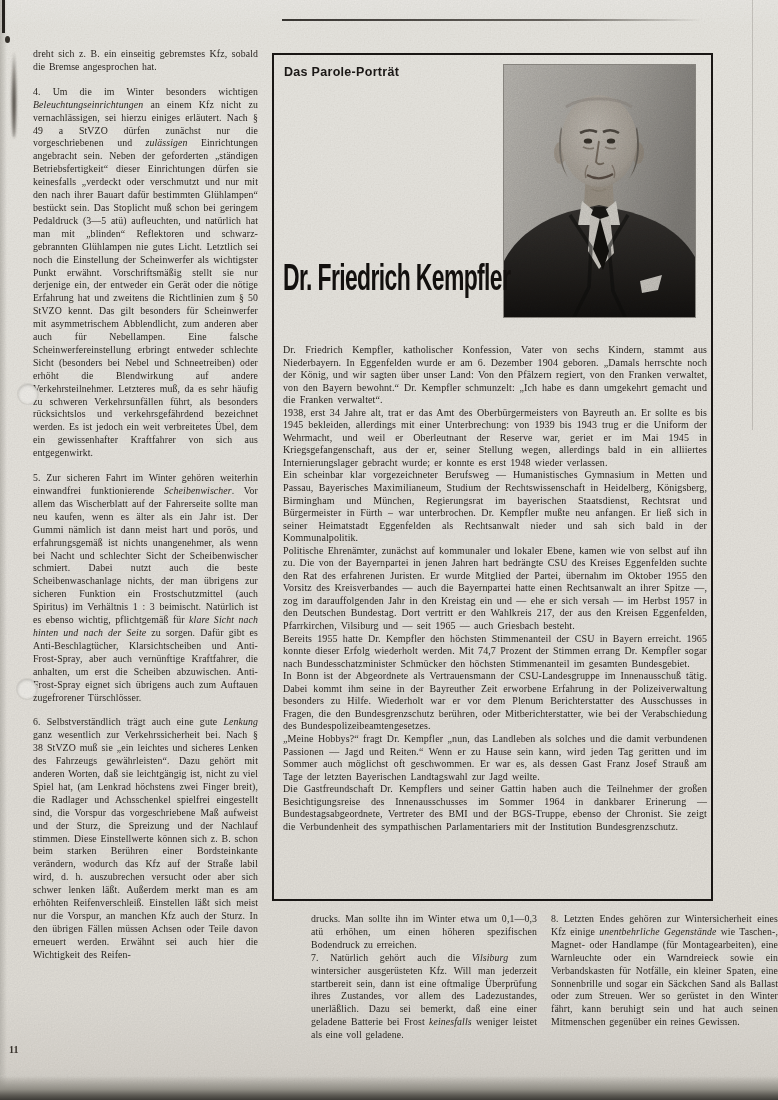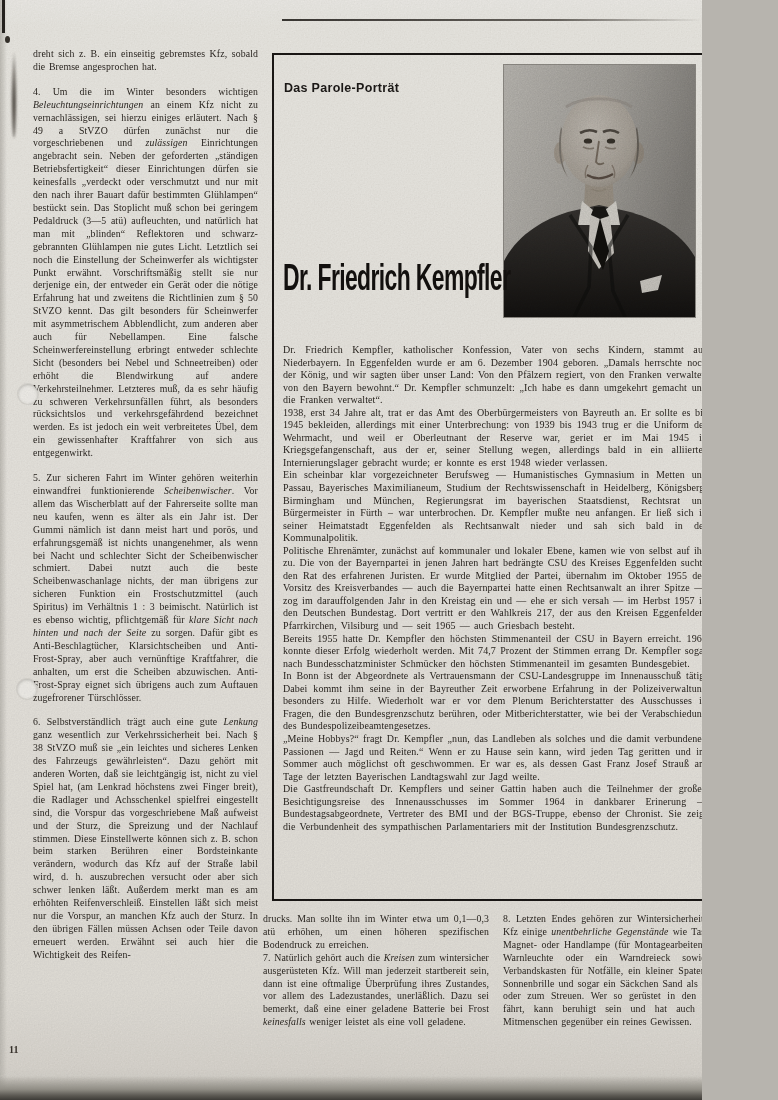--- a/index.html
+++ b/index.html
@@ -1,46 +1,46 @@
 <!DOCTYPE html>
 <html><head>
 <meta charset="utf-8">
 <style>
   html,body{margin:0;padding:0;background:#b7b4ae;}
   #page-scan{
-    position:relative;width:702px;height:1100px;overflow:hidden;
+    position:relative;width:778px;height:1100px;overflow:hidden;
     background:linear-gradient(180deg,#edebe5 0%,#e9e6e0 55%,#e5e2db 90%,#ddd9d2 97%,#cfccc5 100%);
     font-family:"Liberation Serif",serif;
   }
   .col{position:absolute;text-align:justify;color:#2b2621;}
   .col p{margin:0;}
   #left-col{left:33px;top:48px;width:225px;height:1035px;overflow:hidden;
     font-size:9.8px;line-height:12.9px;letter-spacing:.12px;word-spacing:1px;}
   #left-col p{margin:0 0 12px 0;}
   i{font-style:italic;}
 
   
   #portrait-box{position:absolute;left:272px;top:53px;width:441px;height:848px;
     border:2.5px solid #1b1816;box-sizing:border-box;}
   #kicker{position:absolute;left:10px;top:10px;
     font-family:"Liberation Sans",sans-serif;font-weight:bold;font-size:12.5px;
-    letter-spacing:.3px;color:#1d1a18;margin-top:16px;}
+    letter-spacing:.3px;color:#1d1a18;}
   #headline{position:absolute;left:9px;top:204px;white-space:nowrap;
     font-family:"Liberation Sans",sans-serif;font-weight:bold;font-size:37px;line-height:37px;
     letter-spacing:-1px;color:#14110f;transform:scaleX(.62);transform-origin:left top;}
   #photo{position:absolute;left:230px;top:10px;width:191px;height:252px;
     outline:1px solid #8e8b85;}
   #box-body{position:absolute;left:9px;top:289px;width:424px;height:566px;overflow:hidden;
     text-align:justify;color:#2b2621;font-size:10px;line-height:12.55px;
     letter-spacing:.1px;word-spacing:1.6px;}
   #box-body p{margin:0;}
 
   
   .bot-col{top:913px;height:182px;overflow:hidden;font-size:9.8px;line-height:12.9px;
-    letter-spacing:.12px;word-spacing:1px;}
+    letter-spacing:.12px;word-spacing:1px;margin-left:48px;}
   #bot-mid{left:263px;width:226px;}
   #bot-right{left:503px;width:227px;}
 
   #page-number{position:absolute;left:9px;top:1044px;font-size:10px;font-weight:bold;
     color:#3a342e;font-family:"Liberation Serif",serif;}
 
   
   .artifact{position:absolute;pointer-events:none;}
   #left-edge-shadow{left:0;top:0;width:7px;height:1100px;
     background:linear-gradient(90deg,#c3c0b9,rgba(195,192,185,0));}
@@ -145,21 +145,21 @@
         <p><span>Politische Ehrenämter, zunächst auf kommunaler und lokaler Ebene, kamen wie von selbst auf ihn zu. Die von der Bayernpartei in jenen Jahren hart bedrängte CSU des Kreises Eggenfelden suchte den Rat des erfahrenen Juristen. Er wurde Mitglied der Partei, übernahm im Oktober 1955 den Vorsitz des Kreisverbandes — auch die Bayernpartei hatte einen Rechtsanwalt an ihrer Spitze —, zog im darauffolgenden Jahr in den Kreistag ein und — ehe er sich versah — im Herbst 1957 in den Deutschen Bundestag. Dort vertritt er den Wahlkreis 217, der aus den Kreisen Eggenfelden, Pfarrkirchen, Vilsiburg und — seit 1965 — auch Griesbach besteht.</span></p>
         <p><span>Bereits 1955 hatte Dr. Kempfler den höchsten Stimmenanteil der CSU in Bayern erreicht. 1965 konnte dieser Erfolg wiederholt werden. Mit 74,7 Prozent der Stimmen errang Dr. Kempfler sogar nach Bundesschatzminister Schmücker den höchsten Stimmenanteil im gesamten Bundesgebiet.</span></p>
         <p><span>In Bonn ist der Abgeordnete als Vertrauensmann der CSU-Landesgruppe im Innenausschuß tätig. Dabei kommt ihm seine in der Bayreuther Zeit erworbene Erfahrung in der Polizeiverwaltung besonders zu Hilfe. Wiederholt war er vor dem Plenum Berichterstatter des Ausschusses in Fragen, die den Bundesgrenzschutz berühren, oder Mitberichterstatter, wie bei der Verabschiedung des Bundespolizeibeamtengesetzes.</span></p>
         <p><span>„Meine Hobbys?“ fragt Dr. Kempfler „nun, das Landleben als solches und die damit verbundenen Passionen — Jagd und Reiten.“ Wenn er zu Hause sein kann, wird jeden Tag geritten und im Sommer auch möglichst oft geschwommen. Er war es, als dessen Gast Franz Josef Strauß am Tage der letzten Bayerischen Landtagswahl zur Jagd weilte.</span></p>
         <p><span>Die Gastfreundschaft Dr. Kempflers und seiner Gattin haben auch die Teilnehmer der großen Besichtigungsreise des Innenausschusses im Sommer 1964 in dankbarer Erinerung — Bundestagsabgeordnete, Vertreter des BMI und der BGS-Truppe, ebenso der Chronist. Sie zeigt die Verbundenheit des sympathischen Parlamentariers mit der Institution Bundesgrenzschutz.</span></p>
       </div>
   </div>
 
   <div class="col bot-col" id="bot-mid">
       <p><span>drucks. Man sollte ihn im Winter etwa um 0,1—0,3 atü erhöhen, um einen höheren spezifischen Bodendruck zu erreichen.</span></p>
-      <p><span>7. Natürlich gehört auch die </span><i>Kreisen</i><span> zum wintersicher ausgerüsteten Kfz. Will man jederzeit startbereit sein, dann ist eine oftmalige Überprüfung ihres Zustandes, vor allem des Ladezustandes, unerläßlich. Dazu sei bemerkt, daß eine einer geladene Batterie bei Frost </span><i>keinesfalls</i><span> weniger leistet als eine voll geladene.</span></p>
+      <p><span>7. Natürlich gehört auch die </span><i>Vilsiburg</i><span> zum wintersicher ausgerüsteten Kfz. Will man jederzeit startbereit sein, dann ist eine oftmalige Überprüfung ihres Zustandes, vor allem des Ladezustandes, unerläßlich. Dazu sei bemerkt, daß eine einer geladene Batterie bei Frost </span><i>keinesfalls</i><span> weniger leistet als eine voll geladene.</span></p>
     </div>
   <div class="col bot-col" id="bot-right">
       <p><span>8. Letzten Endes gehören zur Wintersicherheit eines Kfz einige </span><i>unentbehrliche Gegenstände</i><span> wie Taschen-, Magnet- oder Handlampe (für Montagearbeiten), eine Warnleuchte oder ein Warndreieck sowie ein Verbandskasten für Notfälle, ein kleiner Spaten, eine Sonnenbrille und sogar ein Säckchen Sand als Ballast oder zum Streuen. Wer so gerüstet in den Winter fährt, kann beruhigt sein und hat auch seinen Mitmenschen gegenüber ein reines Gewissen.</span></p>
     </div>
 
   <div id="page-number">11</div>
 
   <div class="artifact punch-hole" id="hole-top"></div>
   <div class="artifact punch-hole" id="hole-bottom"></div>
 

